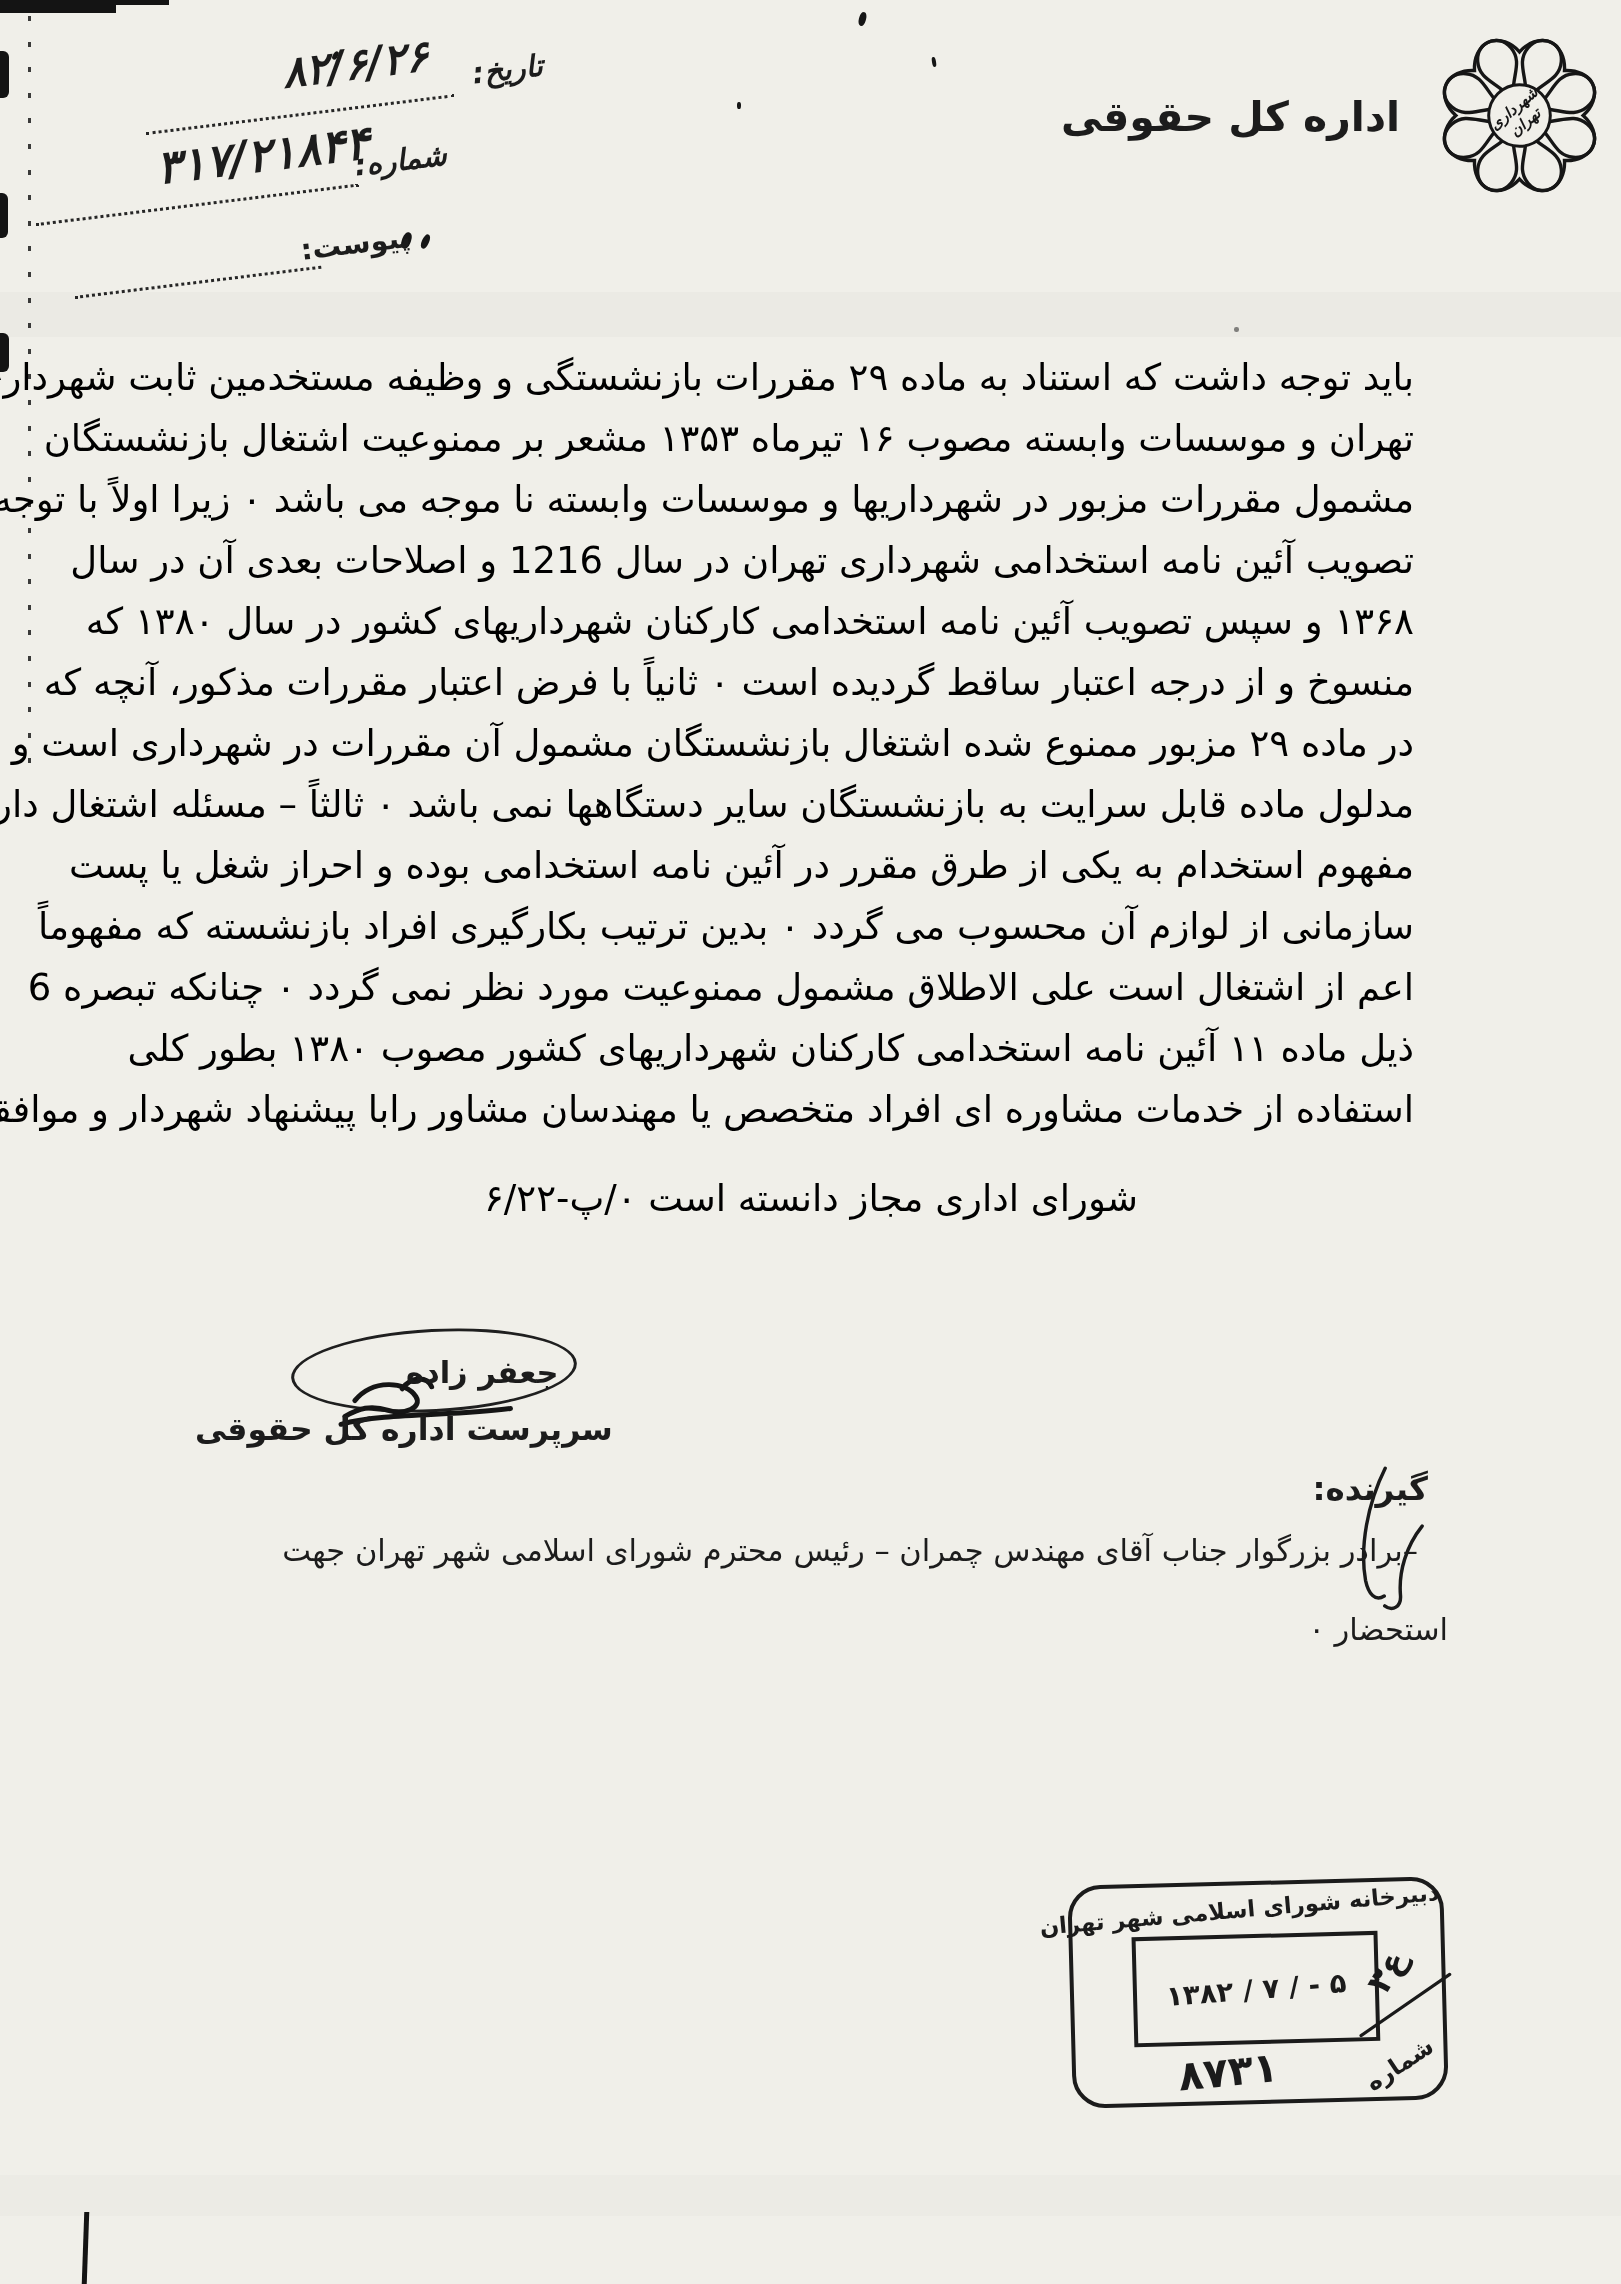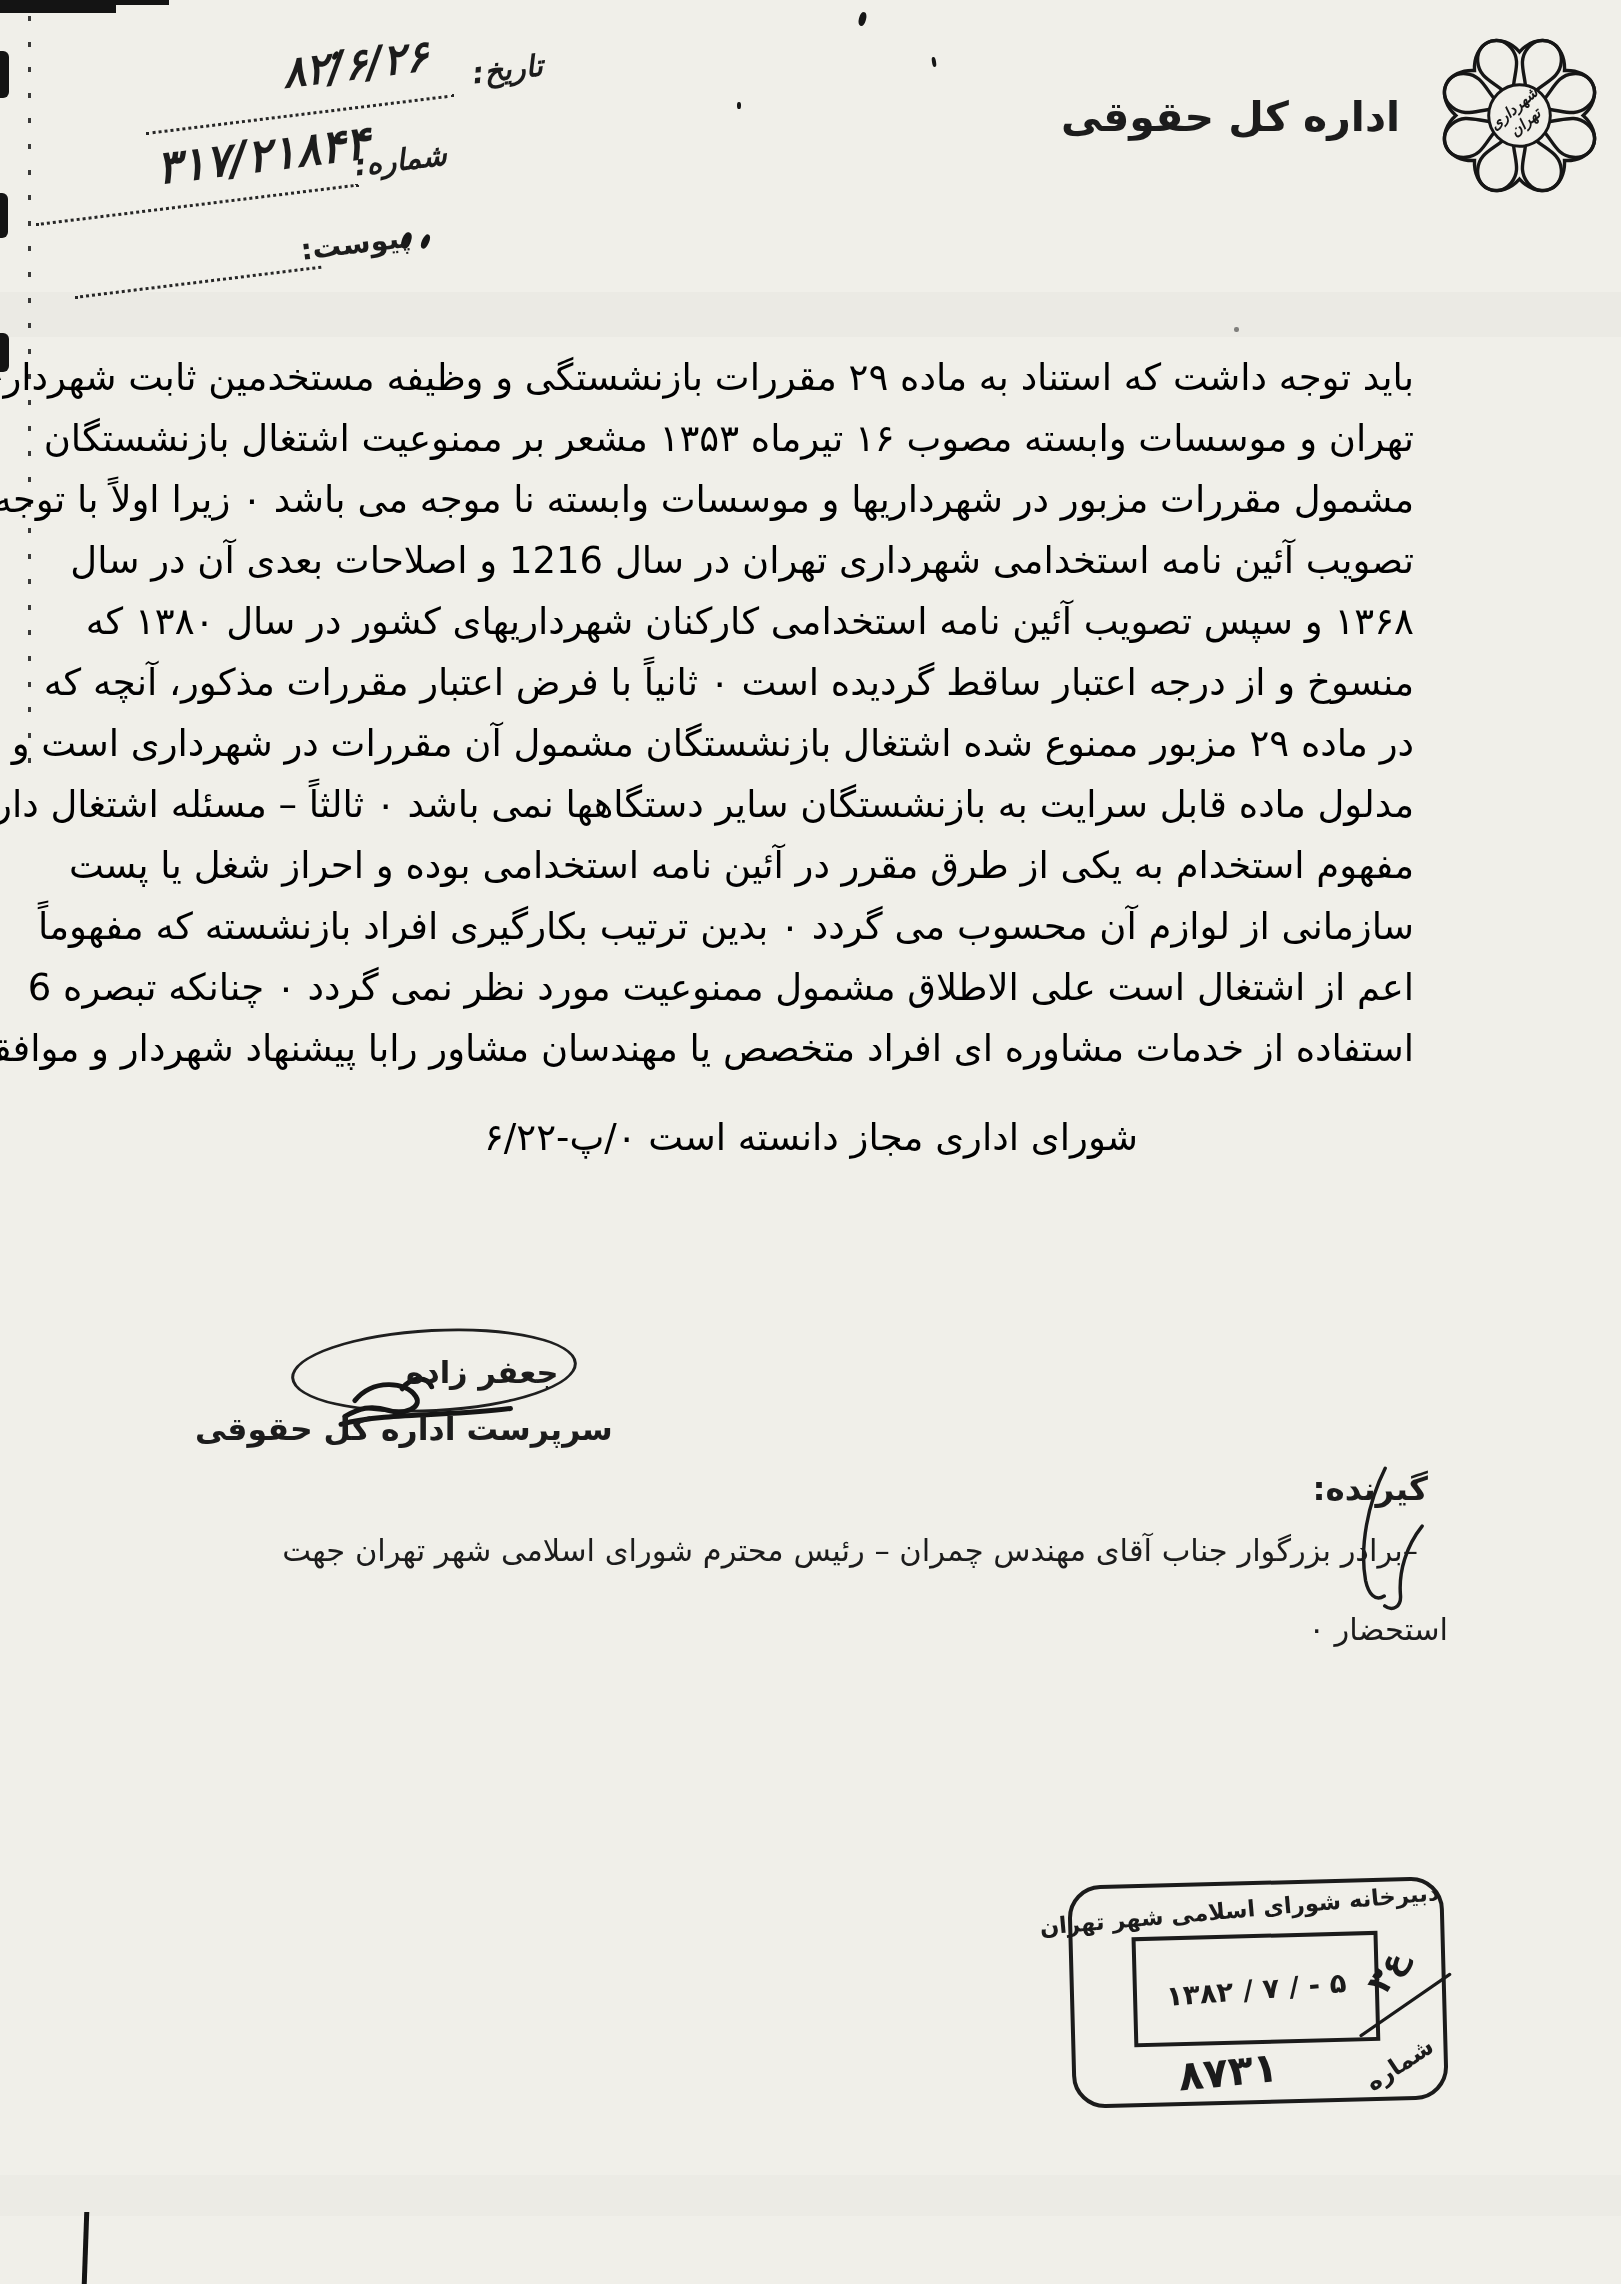--- a/index.html
+++ b/index.html
@@ -165,20 +165,21 @@
     <div class="bline">تهران و موسسات وابسته مصوب ۱۶ تیرماه ۱۳۵۳ مشعر بر ممنوعیت اشتغال بازنشستگان</div>
     <div class="bline">مشمول مقررات مزبور در شهرداریها و موسسات وابسته نا موجه می باشد ۰ زیرا اولاً با توجه به</div>
     <div class="bline">تصویب آئین نامه استخدامی شهرداری تهران در سال 1216 و اصلاحات بعدی آن در سال</div>
     <div class="bline">۱۳۶۸ و سپس تصویب آئین نامه استخدامی کارکنان شهرداریهای کشور در سال ۱۳۸۰ که</div>
     <div class="bline">منسوخ و از درجه اعتبار ساقط گردیده است ۰ ثانیاً با فرض اعتبار مقررات مذکور، آنچه که</div>
     <div class="bline">در ماده ۲۹ مزبور ممنوع شده اشتغال بازنشستگان مشمول آن مقررات در شهرداری است و</div>
     <div class="bline">مدلول ماده قابل سرایت به بازنشستگان سایر دستگاهها نمی باشد ۰ ثالثاً – مسئله اشتغال دارای</div>
     <div class="bline">مفهوم استخدام به یکی از طرق مقرر در آئین نامه استخدامی بوده و احراز شغل یا پست</div>
     <div class="bline">سازمانی از لوازم آن محسوب می گردد ۰ بدین ترتیب بکارگیری افراد بازنشسته که مفهوماً</div>
     <div class="bline">اعم از اشتغال است علی الاطلاق مشمول ممنوعیت مورد نظر نمی گردد ۰ چنانکه تبصره 6</div>
+    <div class="bline">ذیل ماده ۱۱ آئین نامه استخدامی کارکنان شهرداریهای کشور مصوب ۱۳۸۰ بطور کلی</div>
     <div class="bline">استفاده از خدمات مشاوره ای افراد متخصص یا مهندسان مشاور رابا پیشنهاد شهردار و موافقت</div>
     <div class="bline short">شورای اداری  مجاز دانسته است ۰/پ-۶/۲۲</div>
   </div>
 
   <div class="sig-oval"></div>
   <svg class="sig-scribble" width="212" height="67" viewBox="0 0 215 68">
     <g fill="none" stroke="#151515" stroke-width="5" stroke-linecap="round">
       <path d="M18,26 C36,4 70,6 80,22 C87,33 68,41 52,36 C34,30 22,34 8,42"></path>
       <path d="M4,50 C48,38 120,42 176,34"></path>
       <path d="M66,14 C76,0 92,2 96,12"></path>

